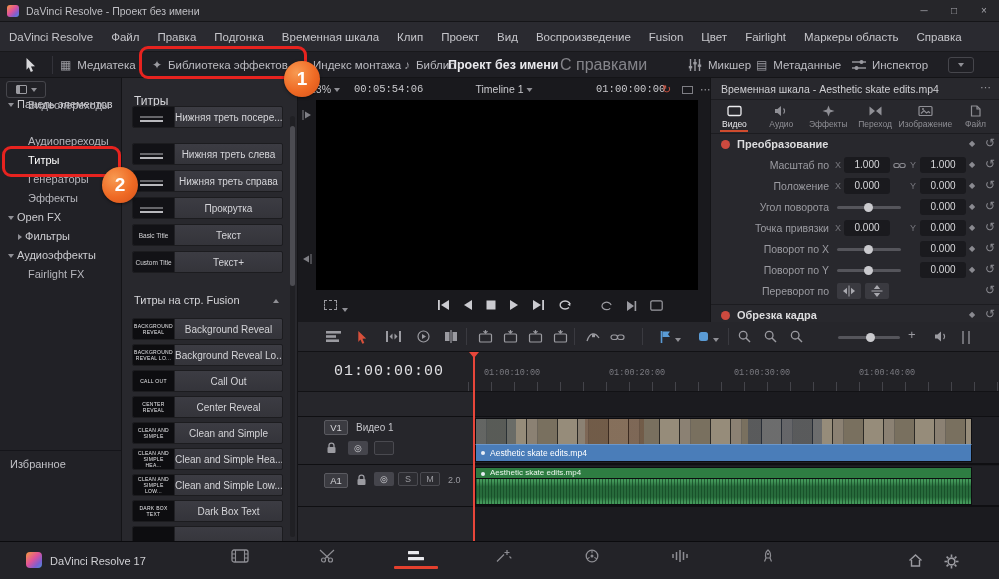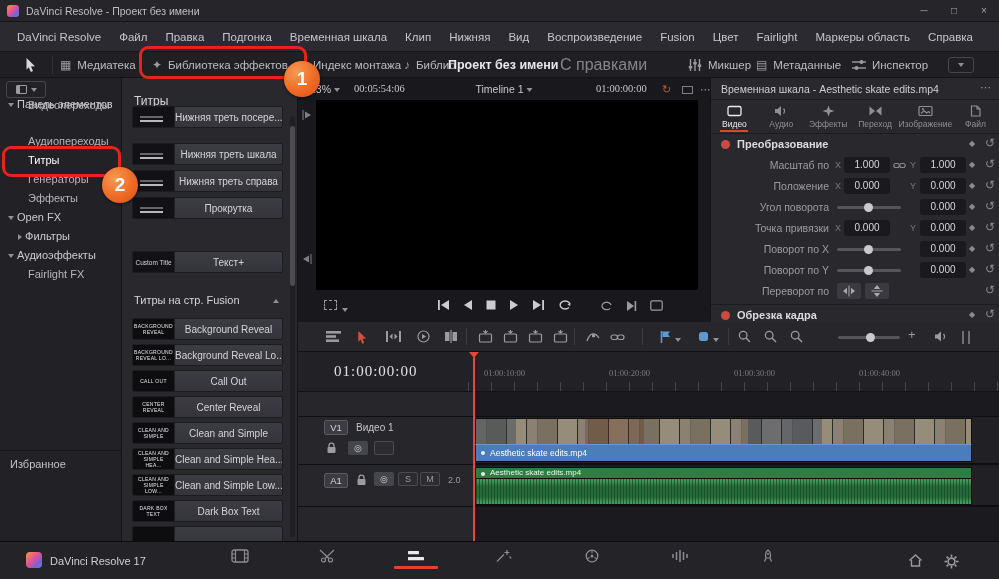--- a/index.html
+++ b/index.html
@@ -1,34 +1,34 @@
 <!DOCTYPE html>
 <html><head>
 <meta charset="utf-8">
 <style>
   * { margin:0; padding:0; box-sizing:border-box; }
   body { background:#000; font-family:"Liberation Sans",sans-serif; }
   #app { position:relative; width:999px; height:579px; background:#202025; overflow:hidden;
          font-family:"Liberation Sans",sans-serif; font-size:11px; color:#c6c6cb; user-select:none; }
   .ab { position:absolute; }
-  .mono { font-family:Liberation Serif, serif; }
+  .mono { font-family:Liberation Mono, monospace; }
   .chev { display:inline-block; width:0; height:0; border-left:3.5px solid transparent; border-right:3.5px solid transparent; border-top:4px solid #8f8f95; vertical-align:middle; }
   .chev-r { display:inline-block; width:0; height:0; border-top:3.5px solid transparent; border-bottom:3.5px solid transparent; border-left:4px solid #8f8f95; vertical-align:middle; }
   .chev-up { display:inline-block; width:0; height:0; border-left:3.5px solid transparent; border-right:3.5px solid transparent; border-bottom:4px solid #8f8f95; }
 
   
   #titlebar { top:0; left:0; width:999px; height:22px; background:#26262a; border-bottom:1px solid #151518; }
   .app-logo { position:absolute; left:7px; top:5px; width:12px; height:12px; border-radius:3px;
               background:linear-gradient(135deg,#f59a3d,#e0529a 45%,#7d5fd0 75%,#4a90d9); }
   .win-title { position:absolute; left:26px; top:5px; font-size:10.5px; color:#bfbfc4; }
   .win-controls { position:absolute; right:0; top:0; height:100%; display:flex; }
   .win-btn { width:30px; height:100%; display:flex; align-items:center; justify-content:center; color:#a6a6ac; font-size:10px; }
 
   
-  #menubar { top:22px; left:0; width:999px; height:30px; background:#2a2a30; border-bottom:1px solid #18181b; display:flex; align-items:center; padding-left:8px; }
+  #menubar { top:22px; left:0; width:999px; height:30px; background:#2a2a30; border-bottom:1px solid #18181b; display:flex; align-items:center; }
   .menu-item { padding:0 9px; font-size:11.5px; color:#c6c6cb; white-space:nowrap; }
 
   
   #toolbar { top:52px; left:0; width:999px; height:26px; background:#1f1f24; border-bottom:1px solid #141417; }
   .tb-btn { position:absolute; top:0; height:100%; display:flex; align-items:center; gap:6px; color:#bcbcc2; font-size:11.5px; white-space:nowrap; }
   .tb-ic { color:#9b9ba1; font-size:12px; line-height:1; }
   .tsepv { position:absolute; top:4px; width:1px; height:18px; background:#33333a; }
   .proj-title { position:absolute; left:448px; top:0; height:100%; display:flex; align-items:center; font-size:12.5px; font-weight:bold; color:#e9e9ed; }
   .proj-status { position:absolute; left:560px; top:0; height:100%; display:flex; align-items:center; font-size:16px; color:#84848a; }
   .chevbox { position:absolute; left:948px; top:5px; width:26px; height:16px; border:1px solid #46464c; border-radius:3px; display:flex; align-items:center; justify-content:center; }
@@ -152,21 +152,21 @@
     </div>
   </div>
 
   <div id="menubar" class="ab">
     <span class="menu-item">DaVinci Resolve</span>
     <span class="menu-item">Файл</span>
     <span class="menu-item">Правка</span>
     <span class="menu-item">Подгонка</span>
     <span class="menu-item">Временная шкала</span>
     <span class="menu-item">Клип</span>
-    <span class="menu-item">Нижняя</span>
+    <span class="menu-item">Проект</span>
     <span class="menu-item">Вид</span>
     <span class="menu-item">Воспроизведение</span>
     <span class="menu-item">Fusion</span>
     <span class="menu-item">Цвет</span>
     <span class="menu-item">Fairlight</span>
     <span class="menu-item">Маркеры область</span>
     <span class="menu-item">Справка</span>
   </div>
 
   <div id="toolbar" class="ab">
@@ -250,29 +250,35 @@
 
   <div id="titles" class="ab">
     <div class="tp-head" style="top:16px">Титры</div>
 
     <div class="t-row" style="top:28px">
       <span class="t-thumb deco"></span>
       <span class="t-label">Нижняя треть посере...</span>
     </div>
     <div class="t-row" style="top:65px">
       <span class="t-thumb deco"></span>
-      <span class="t-label">Нижняя треть шкала</span>
+      <span class="t-label">Нижняя треть слева</span>
     </div>
     <div class="t-row" style="top:92px">
       <span class="t-thumb deco"></span>
       <span class="t-label">Нижняя треть справа</span>
     </div>
     <div class="t-row" style="top:119px">
       <span class="t-thumb deco"></span>
       <span class="t-label">Прокрутка</span>
+    </div>
+    <div class="t-row" style="top:146px">
+      <span class="t-thumb">
+          <span class="t-badge">Basic Title</span>
+        </span>
+      <span class="t-label">Текст</span>
     </div>
     <div class="t-row" style="top:173px">
       <span class="t-thumb">
           <span class="t-badge">Custom Title</span>
         </span>
       <span class="t-label">Текст+</span>
     </div>
 
     <div class="tp-head" style="top:216px;font-size:11px"><span>Титры на стр. Fusion</span></div>
     <span class="chev-up ab" style="top:221px;right:18px"></span>

